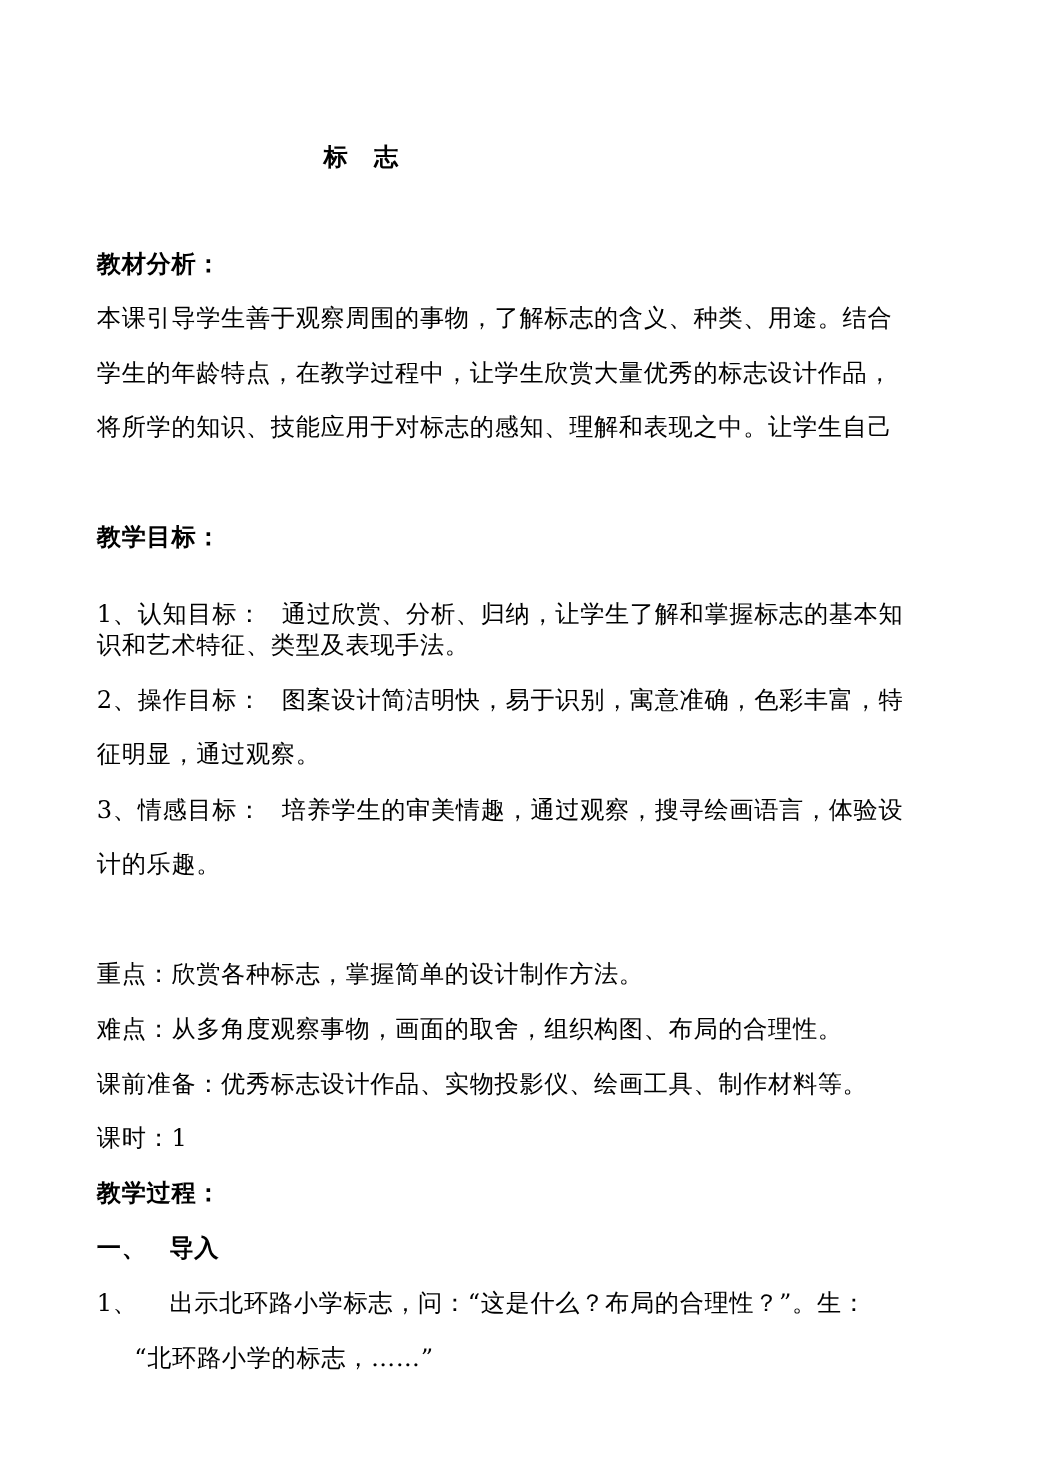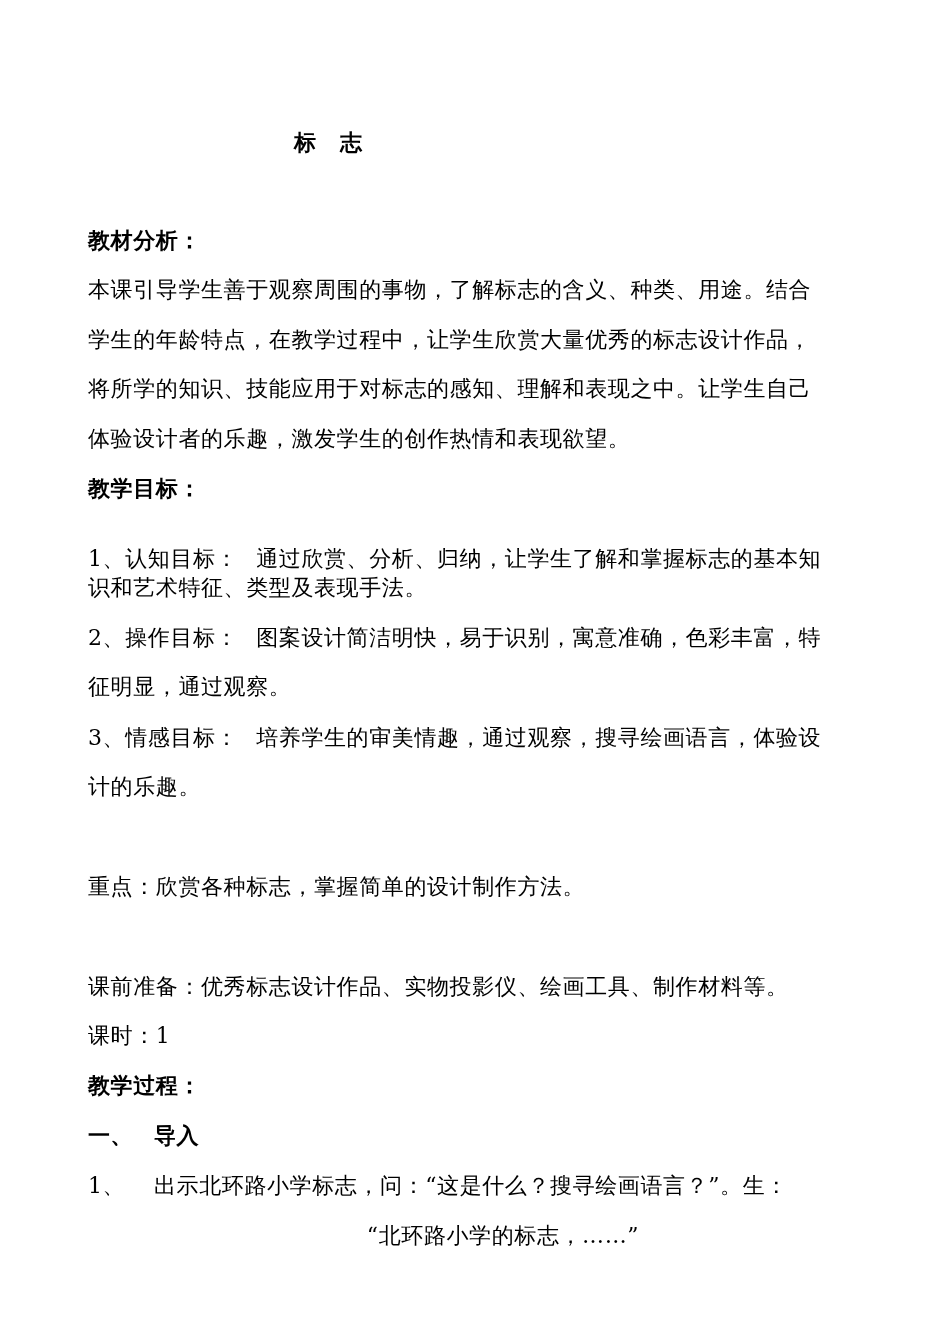--- a/index.html
+++ b/index.html
@@ -18,61 +18,61 @@
     .title {
       position: absolute; left: 294px; top: 128px;
       font-family: "DejaVu Sans", "Liberation Sans", sans-serif;
       font-weight: bold; font-size: 22px; letter-spacing: 24px;
     }
     .heading {
       font-family: "DejaVu Sans", "Liberation Sans", sans-serif;
       font-weight: bold;
     }
     .gap { display: inline-block; width: 18px; }
-    .indent { left: 108px; text-align: center; }
+    .indent { left: 122px; }
     .step-num { display: inline-block; width: 66px; }
   </style>
 </head>
 <body>
 
 <div class="page">
 
   <div class="title">标志</div>
 
   <div class="line heading" style="top:180px">教材分析：</div>
   <div class="line" style="top:229px">本课引导学生善于观察周围的事物，了解标志的含义、种类、用途。结合</div>
   <div class="line" style="top:279px">学生的年龄特点，在教学过程中，让学生欣赏大量优秀的标志设计作品，</div>
   <div class="line" style="top:328px">将所学的知识、技能应用于对标志的感知、理解和表现之中。让学生自己</div>
-  <div class="line" style="top:378px">体验设计者的乐趣，激发学生的创作热情和表现欲望。</div>
 
   <div class="line heading" style="top:428px">教学目标：</div>
 
   <div class="line" style="top:498px">
     <span>1、认知目标：</span><span class="gap"></span><span>通过欣赏、分析、归纳，让学生了解和掌握标志的基本知</span>
   </div>
   <div class="line" style="top:527px">识和艺术特征、类型及表现手法。</div>
 
   <div class="line" style="top:577px">
     <span>2、操作目标：</span><span class="gap"></span><span>图案设计简洁明快，易于识别，寓意准确，色彩丰富，特</span>
   </div>
   <div class="line" style="top:626px">征明显，通过观察。</div>
 
   <div class="line" style="top:677px">
     <span>3、情感目标：</span><span class="gap"></span><span>培养学生的审美情趣，通过观察，搜寻绘画语言，体验设</span>
   </div>
   <div class="line" style="top:726px">计的乐趣。</div>
 
   <div class="line" style="top:826px">重点：欣赏各种标志，掌握简单的设计制作方法。</div>
+  <div class="line" style="top:876px">难点：从多角度观察事物，画面的取舍，组织构图、布局的合理性。</div>
   <div class="line" style="top:926px">课前准备：优秀标志设计作品、实物投影仪、绘画工具、制作材料等。</div>
   <div class="line" style="top:975px">课时：1</div>
 
   <div class="line heading" style="top:1025px">教学过程：</div>
 
   <div class="line heading" style="top:1075px">
     <span class="step-num">一、</span><span>导入</span>
   </div>
 
   <div class="line" style="top:1125px">
-    <span class="step-num">1、</span><span>出示北环路小学标志，问：“这是什么？搜寻绘画语言？”。生：</span>
+    <span class="step-num">1、</span><span>出示北环路小学标志，问：“这是什么？布局的合理性？”。生：</span>
   </div>
   <div class="line indent" style="top:1175px">“北环路小学的标志，……”</div>
 
 </div>
 
 </body></html>

